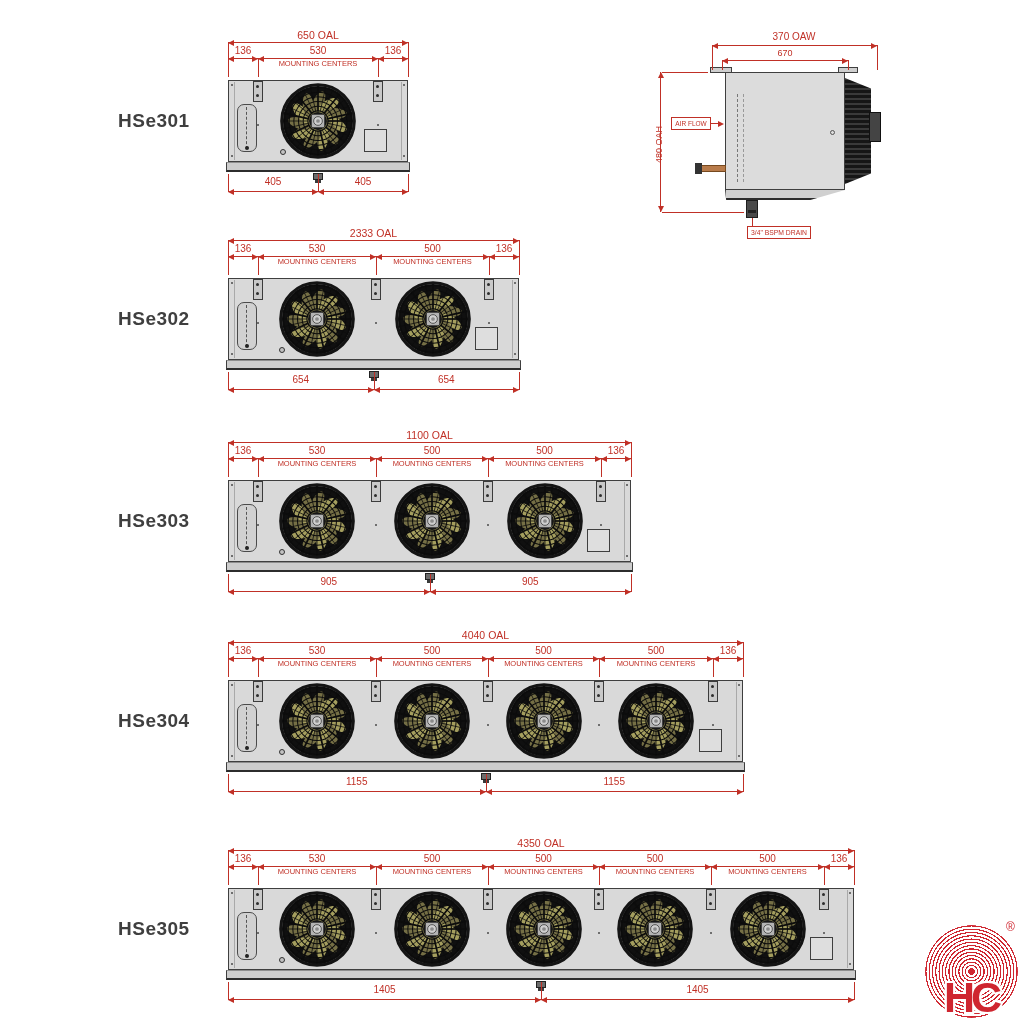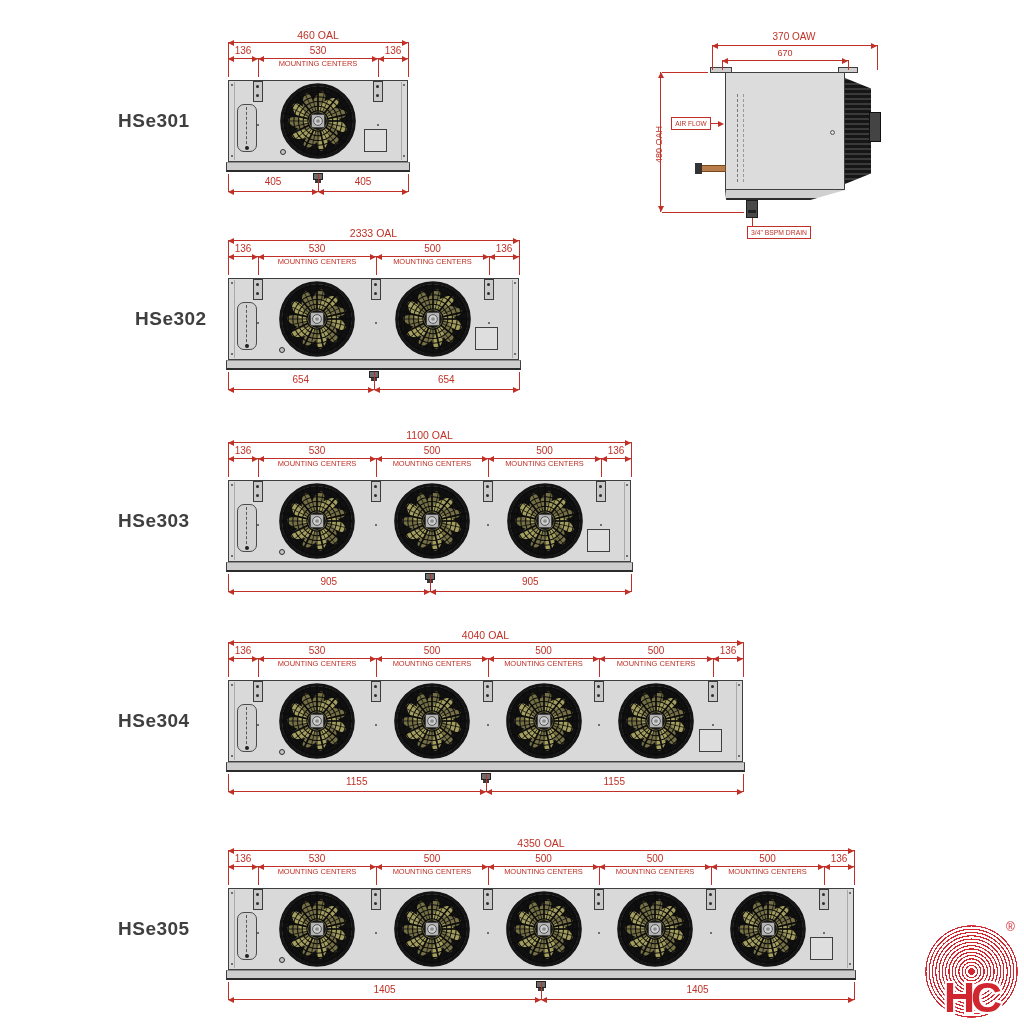--- a/index.html
+++ b/index.html
@@ -115,21 +115,21 @@
     </svg>
     <div class="a" style="left: 280px; top: 149px; width: 6px; height: 6px; border: 1px solid rgb(51, 51, 51); border-radius: 50%; background: rgb(194, 194, 194);"></div>
     <div class="a" style="left: 364px; top: 129px; width: 23px; height: 23px; background: rgb(222, 222, 222); border: 1px solid rgb(63, 63, 63);"></div>
     <div class="a" style="left: 231px; top: 84px; width: 2px; height: 2px; background: rgb(74, 74, 74); border-radius: 50%;"></div>
     <div class="a" style="left: 403px; top: 84px; width: 2px; height: 2px; background: rgb(74, 74, 74); border-radius: 50%;"></div>
     <div class="a" style="left: 231px; top: 155px; width: 2px; height: 2px; background: rgb(74, 74, 74); border-radius: 50%;"></div>
     <div class="a" style="left: 403px; top: 155px; width: 2px; height: 2px; background: rgb(74, 74, 74); border-radius: 50%;"></div>
     <div class="a" style="left: 226px; top: 162px; width: 184px; height: 10px; background: rgb(205, 205, 205); border-width: 1px 1px 2px; border-style: solid; border-color: rgb(142, 142, 142) rgb(63, 63, 63) rgb(44, 44, 44);"></div>
     <div class="a" style="left: 313px; top: 173px; width: 10px; height: 7px; background: rgb(107, 107, 107); border: 1px solid rgb(34, 34, 34);"></div>
     <div class="a" style="left: 315px; top: 180px; width: 6px; height: 3px; background: rgb(58, 58, 58);"></div>
-    <div class="a dimtxt" style="left: 318px; top: 30px; font-size: 10.5px; color: rgb(192, 48, 38);">460  OAL</div>
+    <div class="a dimtxt" style="left: 318px; top: 30px; font-size: 10.5px; color: rgb(192, 48, 38);">650  OAL</div>
     <div class="a" style="left: 228px; top: 42px; width: 180px; height: 1px; background: rgb(192, 48, 38);"></div>
     <div class="a" style="border-top: 3px solid transparent; border-bottom: 3px solid transparent; border-right: 6px solid rgb(192, 48, 38); left: 228px; top: 39.5px;"></div>
     <div class="a" style="border-top: 3px solid transparent; border-bottom: 3px solid transparent; border-left: 6px solid rgb(192, 48, 38); left: 402px; top: 39.5px;"></div>
     <div class="a" style="left: 228px; top: 42px; width: 1px; height: 35px; background: rgb(192, 48, 38);"></div>
     <div class="a" style="left: 408px; top: 42px; width: 1px; height: 35px; background: rgb(192, 48, 38);"></div>
     <div class="a" style="left: 228px; top: 58px; width: 30px; height: 1px; background: rgb(192, 48, 38);"></div>
     <div class="a" style="border-top: 3px solid transparent; border-bottom: 3px solid transparent; border-right: 6px solid rgb(192, 48, 38); left: 228px; top: 55.5px;"></div>
     <div class="a" style="border-top: 3px solid transparent; border-bottom: 3px solid transparent; border-left: 6px solid rgb(192, 48, 38); left: 252px; top: 55.5px;"></div>
     <div class="a dimtxt" style="left: 243px; top: 46px; font-size: 10px; color: rgb(192, 48, 38);">136</div>
     <div class="a" style="left: 258px; top: 58px; width: 120px; height: 1px; background: rgb(192, 48, 38);"></div>
@@ -146,21 +146,21 @@
     <div class="a" style="left: 228px; top: 174px; width: 1px; height: 18px; background: rgb(192, 48, 38);"></div>
     <div class="a" style="left: 408px; top: 174px; width: 1px; height: 18px; background: rgb(192, 48, 38);"></div>
     <div class="a" style="left: 318px; top: 174px; width: 1px; height: 18px; background: rgb(192, 48, 38);"></div>
     <div class="a" style="left: 228px; top: 191px; width: 180px; height: 1px; background: rgb(192, 48, 38);"></div>
     <div class="a" style="border-top: 3px solid transparent; border-bottom: 3px solid transparent; border-right: 6px solid rgb(192, 48, 38); left: 228px; top: 188.5px;"></div>
     <div class="a" style="border-top: 3px solid transparent; border-bottom: 3px solid transparent; border-left: 6px solid rgb(192, 48, 38); left: 402px; top: 188.5px;"></div>
     <div class="a" style="border-top: 3px solid transparent; border-bottom: 3px solid transparent; border-left: 6px solid rgb(192, 48, 38); left: 312px; top: 188.5px;"></div>
     <div class="a" style="border-top: 3px solid transparent; border-bottom: 3px solid transparent; border-right: 6px solid rgb(192, 48, 38); left: 318px; top: 188.5px;"></div>
     <div class="a dimtxt" style="left: 273px; top: 177px; font-size: 10px; color: rgb(192, 48, 38);">405</div>
     <div class="a dimtxt" style="left: 363px; top: 177px; font-size: 10px; color: rgb(192, 48, 38);">405</div>
-    <div class="a dimtxt" style="left: 118px; top: 309px; font-size: 19px; color: rgb(63, 63, 63); transform: none; font-weight: bold; letter-spacing: 0.5px; margin-left: 17px;">HSe302</div>
+    <div class="a dimtxt" style="left: 118px; top: 309px; font-size: 19px; color: rgb(63, 63, 63); transform: none; font-weight: bold; letter-spacing: 0.5px;">HSe302</div>
     <div class="a" style="left: 228px; top: 278px; width: 291px; height: 82px; background: rgb(217, 217, 217); border: 1px solid rgb(63, 63, 63);"></div>
     <div class="a" style="left: 234px; top: 280px; width: 1px; height: 78px; background: rgb(169, 169, 169);"></div>
     <div class="a" style="left: 512px; top: 280px; width: 1px; height: 78px; background: rgb(169, 169, 169);"></div>
     <div class="a" style="left: 237px; top: 302px; width: 20px; height: 48px; background: rgb(209, 209, 209); border: 1px solid rgb(74, 74, 74); border-radius: 7px;"></div>
     <div class="a" style="left: 246px; top: 305px; width: 0px; height: 42px; border-left: 1px dashed rgb(85, 85, 85);"></div>
     <div class="a" style="left: 245px; top: 344px; width: 4px; height: 4px; background: rgb(34, 34, 34); border-radius: 50%;"></div>
     <div class="a" style="left: 253px; top: 279px; width: 10px; height: 21px; background: rgb(201, 201, 201); border: 1px solid rgb(60, 60, 60);"></div>
     <div class="a" style="left: 256px; top: 283px; width: 3px; height: 3px; background: rgb(46, 46, 46); border-radius: 50%;"></div>
     <div class="a" style="left: 256px; top: 292px; width: 3px; height: 3px; background: rgb(46, 46, 46); border-radius: 50%;"></div>
     <div class="a" style="left: 257px; top: 322px; width: 2px; height: 2px; background: rgb(74, 74, 74); border-radius: 50%;"></div>

